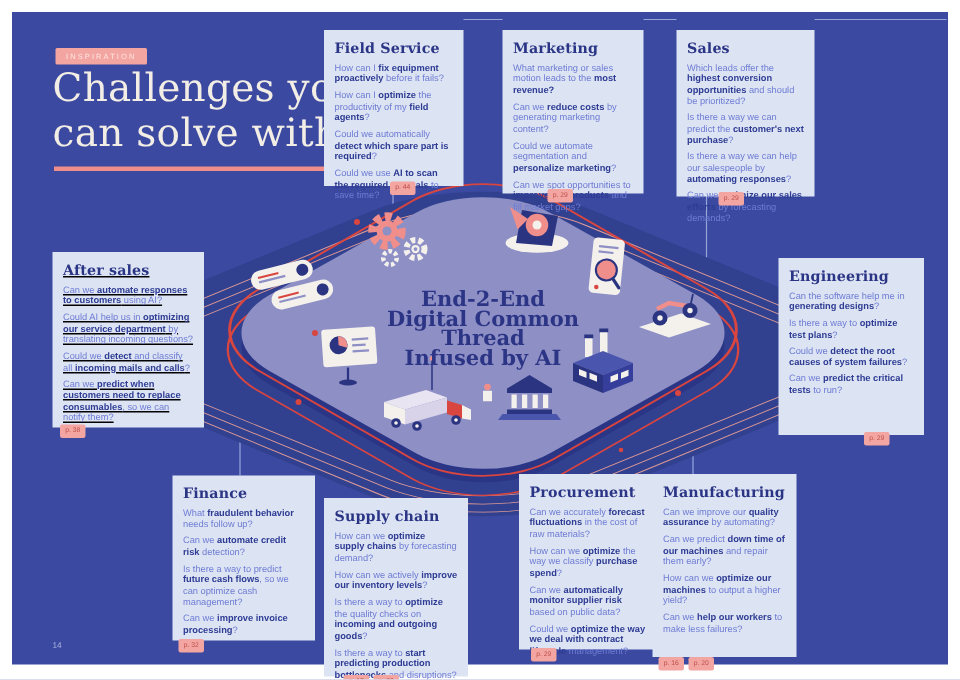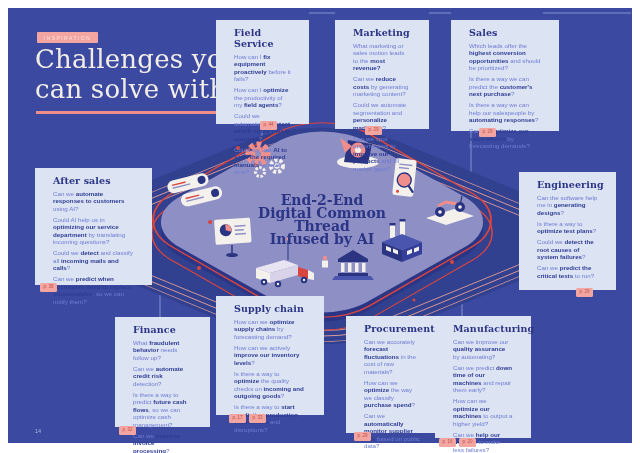--- a/index.html
+++ b/index.html
@@ -15,36 +15,36 @@
         font-weight:400;font-size:26px;line-height:30px;color:#f2eee6;letter-spacing:.2px;}
   .rule{position:absolute;left:36px;top:111px;width:196px;height:3px;background:#ee8d89;z-index:2;}
   .pagenum{position:absolute;left:35px;top:428px;z-index:2;font-size:5.5px;color:#aab4e0;}
 
   
   .center-label{position:absolute;left:237px;top:194px;width:170px;z-index:2;text-align:center;
         font-family:"DejaVu Serif",serif;font-weight:bold;color:#2c3585;font-size:14px;line-height:13px;}
 
   
   .box{position:absolute;z-index:2;background:#dce3f3;box-sizing:border-box;
-       padding:7px 18px 5px;overflow:visible;}
+       padding:7px 7px 5px;overflow:visible;}
   .box h2{margin:0 0 2px;font-family:"DejaVu Serif",serif;font-weight:bold;font-size:9.5px;
        color:#2b3586;letter-spacing:.1px;}
   .box p{margin:3.5px 0 0;font-size:6.2px;line-height:7.5px;color:#6e7cd4;}
   .box p .b{color:#2e3c94;font-weight:bold;}
   .tags{position:absolute;display:flex;gap:3px;z-index:3;}
   .ptag{background:#f2a5a1;color:#c0504b;font-size:4.5px;line-height:1;padding:2.5px 3.5px;
        border-radius:1.5px;white-space:nowrap;}
 
   .fs{left:216px;top:20px;width:93px;height:104px;}  .fs .tags{left:44px;bottom:-6px;}
   .mk{left:335px;top:20px;width:94px;height:109px;}  .mk .tags{left:30px;bottom:-6px;}
-  .sl{left:451px;top:20px;width:108px;height:111px;}  .sl .tags{left:28px;bottom:-6px;}
-  .as{left:35px;top:168px;width:117px;height:117px;} .as .tags{left:5px;bottom:-7px;}
+  .sl{left:451px;top:20px;width:92px;height:111px;}  .sl .tags{left:28px;bottom:-6px;}
+  .as{left:35px;top:168px;width:101px;height:117px;text-decoration:underline;} .as .tags{left:5px;bottom:-7px;}
   .en{left:519px;top:172px;width:97px;height:118px;} .en .tags{left:57px;bottom:-7px;}
   .fi{left:115px;top:317px;width:95px;height:110px;} .fi .tags{left:4px;bottom:-8px;}
-  .sc{left:216px;top:296px;width:108px;height:119px;} .sc .tags{left:13px;bottom:-8px;}
+  .sc{left:216px;top:332px;width:96px;height:119px;} .sc .tags{left:13px;bottom:-8px;}
   .pr{left:336px;top:316px;width:93px;height:117px;margin-left:10px;} .pr .tags{left:8px;bottom:-8px;}
   .mf{left:435px;top:316px;width:96px;height:122px;} .mf .tags{left:4px;bottom:-9px;}
 </style>
 </head>
 <body>
 
 <div class="canvas">
   <div class="bg"></div>
 
   <svg class="art" width="640" height="453" viewBox="0 0 640 453">

